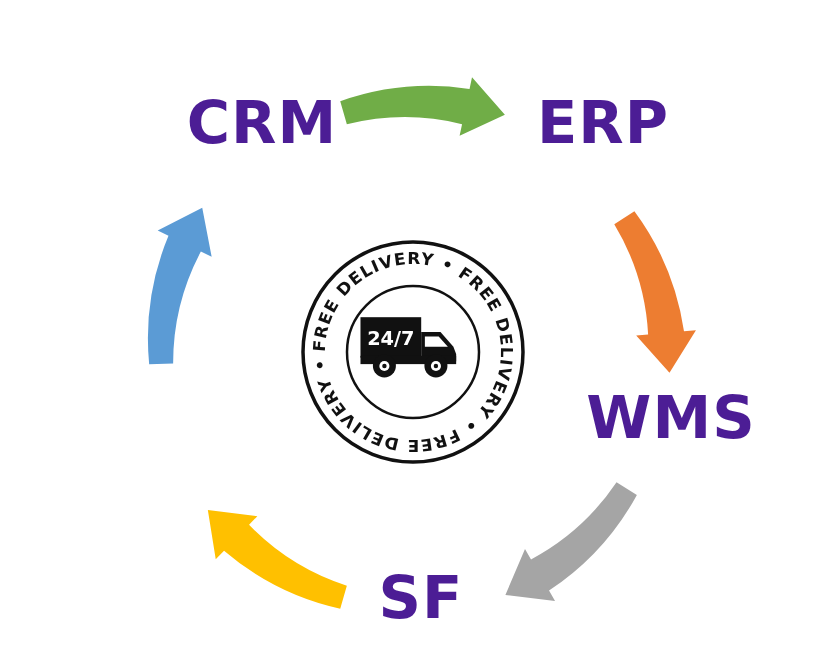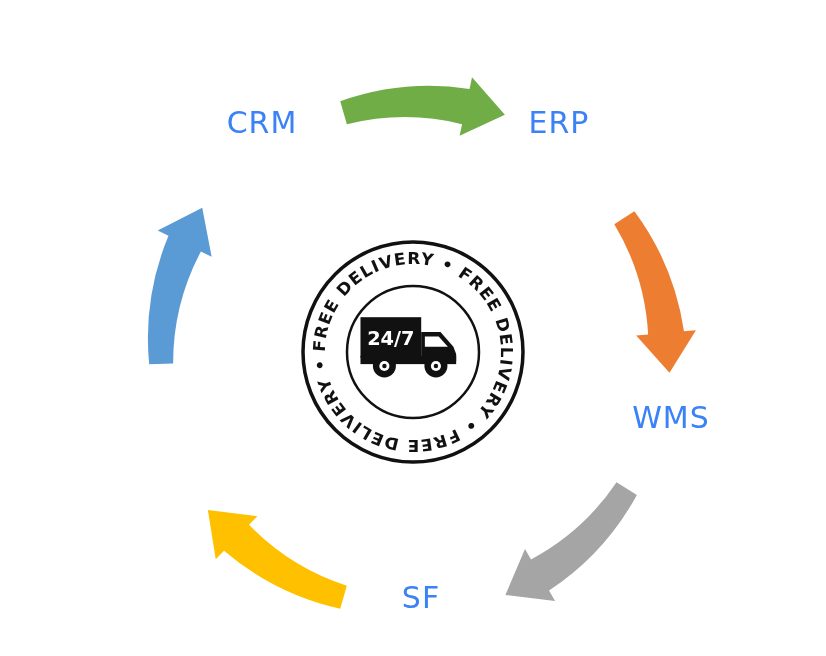--- a/index.html
+++ b/index.html
@@ -7,29 +7,29 @@
     position:relative;
     width:826px;height:656px;
     background:#ffffff;
     overflow:hidden;
     font-family:"DejaVu Sans","Liberation Sans",sans-serif;
   }
   .diagram-svg{position:absolute;left:0;top:0;}
   .node-label{
     position:absolute;
     transform:translate(-50%,-50%);
-    font-weight:normal;
-    font-size:30px;
+    font-weight:bold;
+    font-size:59px;
     letter-spacing:1px;
-    color:#3b82f6;
+    color:#4c1d95;
     white-space:nowrap;
     user-select:none;
   }
   .pos-crm{left:262px;top:122px;}
-  .pos-erp{left:559px;top:122px;}
+  .pos-erp{left:603px;top:122px;}
   .pos-wms{left:671px;top:417px;}
   .pos-sf {left:421px;top:597px;}
   .pos-724{left:162px;top:417px;}
 </style>
 </head>
 <body>
 
 <div class="canvas">
 
   <svg class="diagram-svg" width="826" height="656" viewBox="0 0 826 656">

